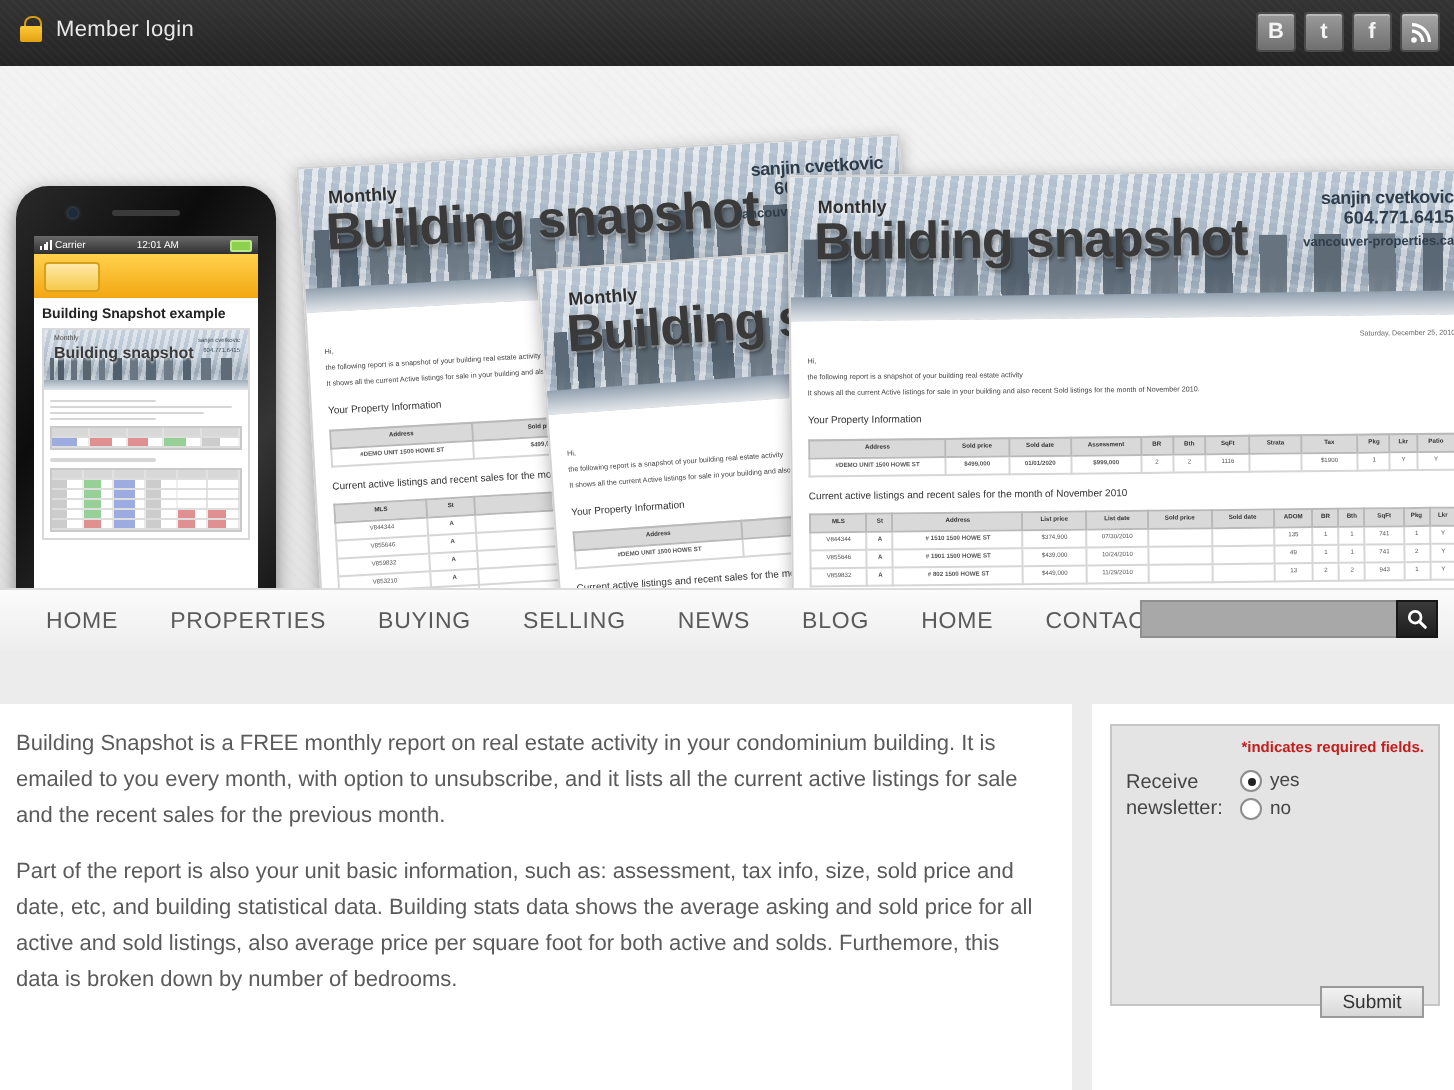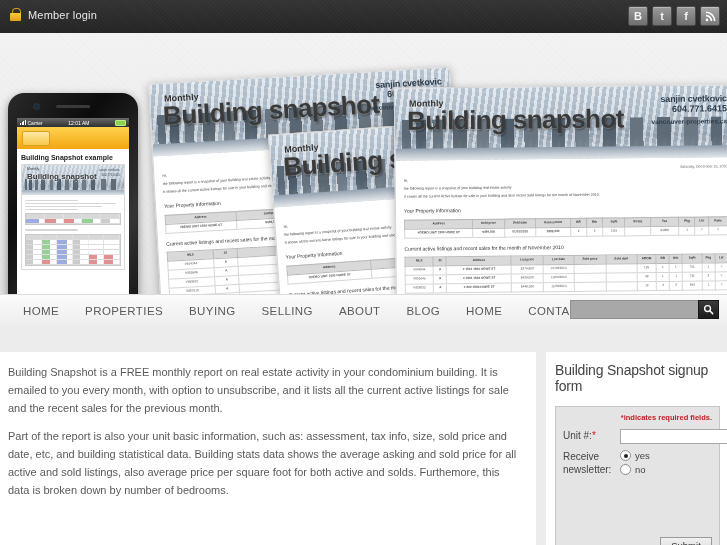--- a/index.html
+++ b/index.html
@@ -679,21 +679,21 @@
       </div>
     </div>
   </div>
 
   <div class="nav">
     <div class="nav-items">
       <div class="nav-item">HOME</div>
       <div class="nav-item">PROPERTIES</div>
       <div class="nav-item">BUYING</div>
       <div class="nav-item">SELLING</div>
-      <div class="nav-item">ABOUT</div>
+      <div class="nav-item">NEWS</div>
       <div class="nav-item">BLOG</div>
       <div class="nav-item">HOME</div>
       <div class="nav-item">CONTACT</div>
     </div>
     <div class="searchwrap">
       <input type="text" value="" placeholder="" style="">
       <div class="search-btn">
         <svg width="11" height="11" viewBox="0 0 12 12" aria-hidden="true">
           <circle cx="5" cy="5" r="3.2" fill="none" stroke="#fff" stroke-width="1.5"></circle>
           <line x1="7.4" y1="7.4" x2="10.5" y2="10.5" stroke="#fff" stroke-width="1.7" stroke-linecap="round"></line>
@@ -704,31 +704,26 @@
 
   <div class="content">
 
     <div class="main-col">
       <p>Building Snapshot is a FREE monthly report on real estate activity in your condominium building. It is emailed to you every month, with option to unsubscribe, and it lists all the current active listings for sale and the recent sales for the previous month.</p>
       <p>Part of the report is also your unit basic information, such as: assessment, tax info, size, sold price and date, etc, and building statistical data. Building stats data shows the average asking and sold price for all active and sold listings, also average price per square foot for both active and solds. Furthemore, this data is broken down by number of bedrooms.</p>
 
     </div>
 
     <div class="side-col">
-      <h2>Building Snapshot signup form</h2>
       <div class="formbox">
         <div class="req-note">*indicates required fields.</div>
 
 
 
 
-        <div class="frow">
-          <div class="flabel"><span>Unit #:</span><span class="star">*</span></div>
-          <input class="finput" type="text" value="" placeholder="" style="">
-        </div>
 
         <div class="frow">
           <div class="flabel">Receive newsletter:</div>
           <div class="radios">
             <div class="radio-line">
               <span class="radio on"></span>
               <span class="radio-label">yes</span>
             </div>
             <div class="radio-line">
               <span class="radio"></span>

